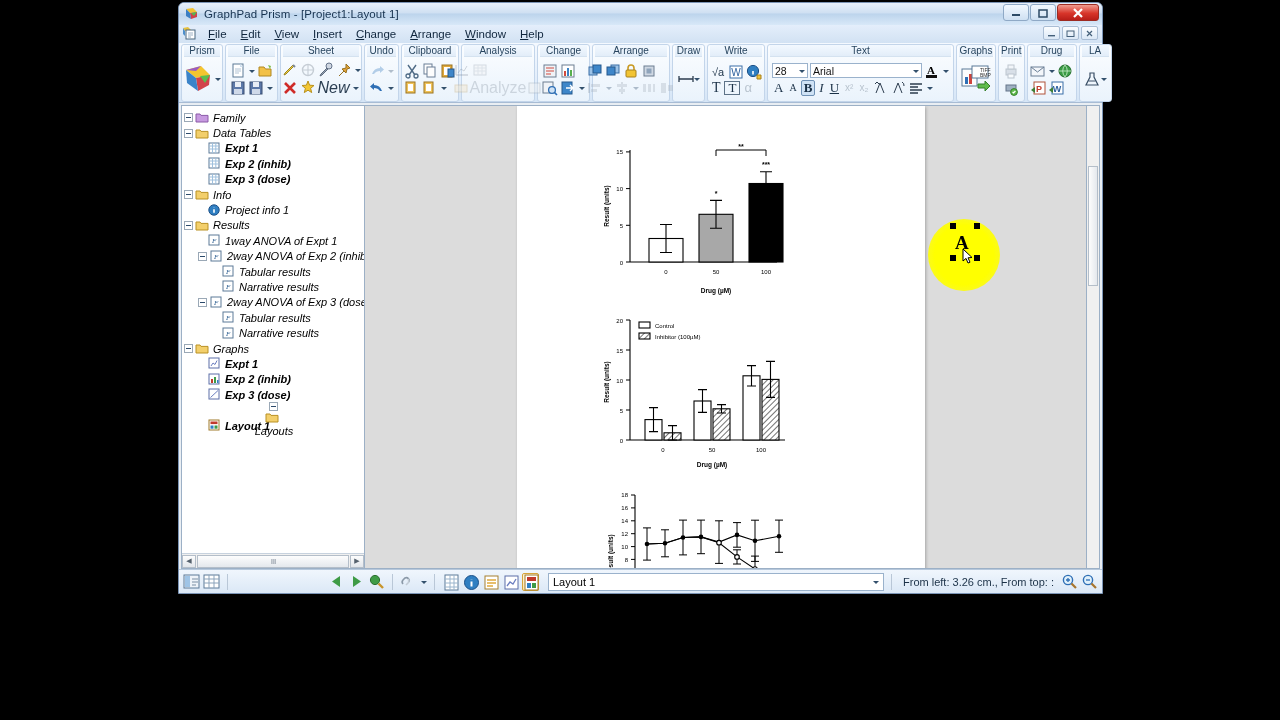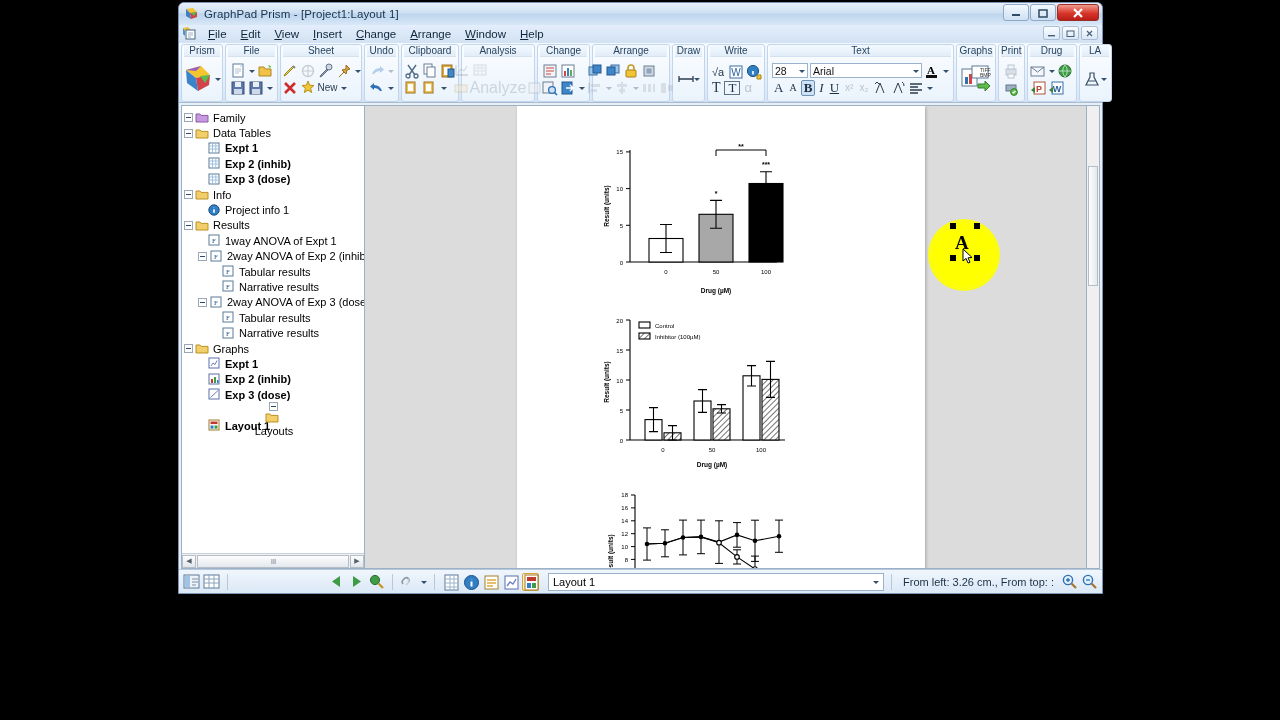--- a/index.html
+++ b/index.html
@@ -82,36 +82,36 @@
   .ico.lg { width:30px;height:30px; }
   .caret { width:7px;height:14px;display:inline-block;position:relative; }
   .caret:after {
     content:""; position:absolute; left:1px; top:6px;
     border-left:3px solid transparent;border-right:3px solid transparent;
     border-top:3px solid #33506c;
   }
   .txtico { font-size:13px; color:#1b3147; line-height:14px; padding:0 2px; }
   .txtico.dim { color:#b9c4cf; }
   .boxed { border:1px solid #6f91b5; background:#cfe2f5; border-radius:2px; padding:0 2px;}
-  .lbl-new { font-size:10px;color:#2b3e52; }
+  .lbl-new { font-size:16px;color:#2b3e52;font-style:italic; }
   
   .fld {
     border:1px solid #9ab2cc; background:#fff; height:15px;
     display:flex; align-items:center; font-size:10.5px; color:#111; padding:0 2px;
   }
   .fld .cv { margin-left:auto; }
   
   #body-area { flex:1; display:flex; background:#e9eef3; padding:2px 2px 0 2px; min-height:0;}
   
   #navigator {
     width:184px; flex:0 0 184px; background:#fff;
     border:1px solid #9cb0c6; display:flex; flex-direction:column; min-height:0;
   }
   #tree { flex:1; overflow:hidden; padding:4px 0 0 2px; }
-  .tnode { display:flex; align-items:center; height:15.4px; white-space:nowrap; font-size:11px;}
+  .tnode { display:flex; align-items:center; height:15.4px; white-space:nowrap; font-size:11px;font-style:italic;}
   .expander {
     width:9px;height:9px;border:1px solid #9aa8b6;background:#fff;
     margin-right:2px; position:relative; flex:0 0 9px;
   }
   .expander:before {
     content:""; position:absolute; left:1px; top:3px; width:5px;height:1px;background:#2c4a6b;
   }
   .dash { width:9px;flex:0 0 9px; }
   .ti { width:14px;height:13px;margin-right:4px;position:relative;flex:0 0 14px; }
   .tlabel { color:#000; }

